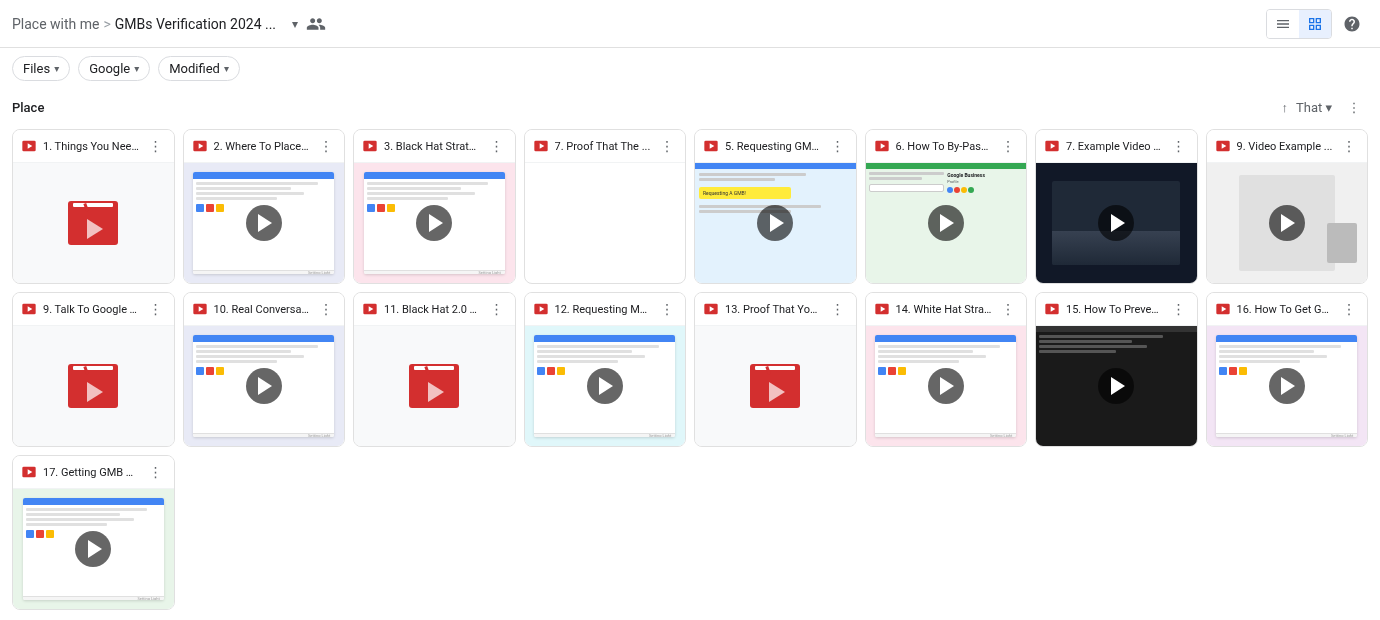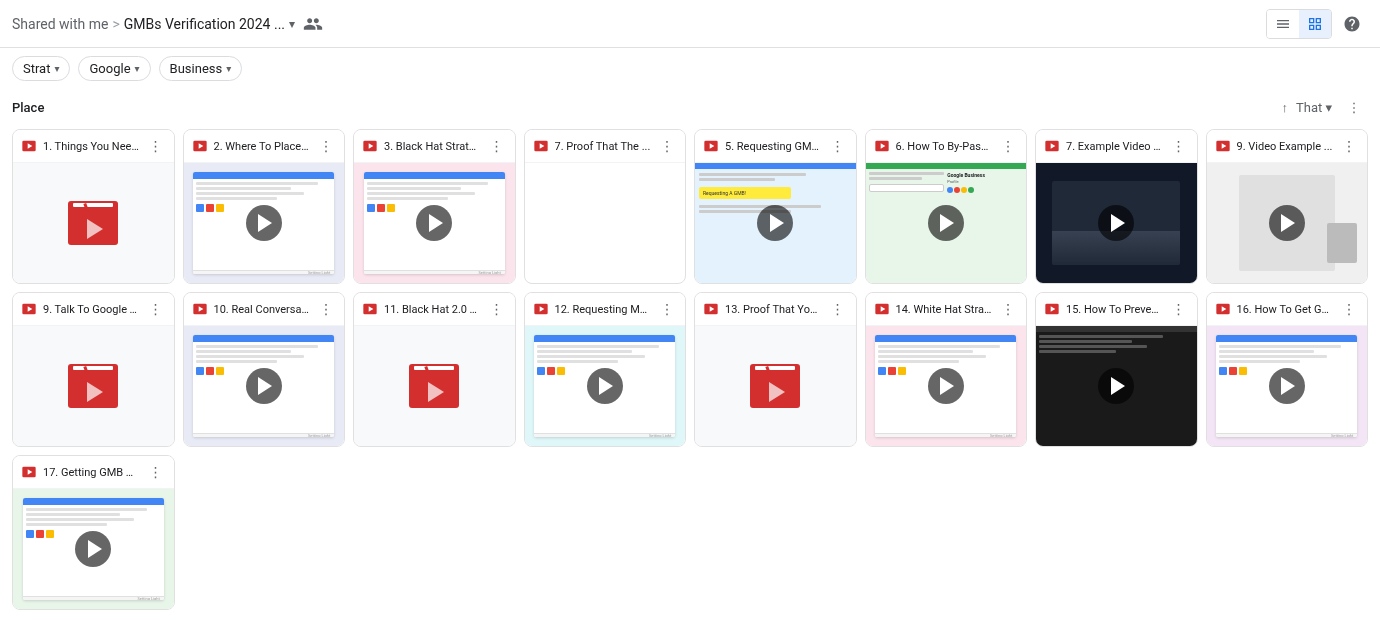--- a/index.html
+++ b/index.html
@@ -3,21 +3,21 @@
   <meta charset="utf-8">
   <style>
     * { box-sizing: border-box; margin: 0; padding: 0; }
     body { font-family: 'Google Sans', Roboto, Arial, sans-serif; background: #fff; color: #202124; font-size: 13px; overflow-x: hidden; }
 
     
     .header { display: flex; align-items: center; padding: 6px 12px; border-bottom: 1px solid #e0e0e0; gap: 6px; height: 48px; }
     .breadcrumb { display: flex; align-items: center; gap: 4px; flex: 1; }
     .breadcrumb-item { color: #5f6368; font-size: 14px; cursor: pointer; }
     .breadcrumb-sep { color: #9aa0a6; font-size: 14px; }
-    .breadcrumb-current { display: flex; align-items: center; gap: 4px; font-size: 14px; color: #202124; cursor: pointer; }
+    .breadcrumb-current { display: flex; align-items: center; gap: 16px; font-size: 14px; color: #202124; cursor: pointer; }
     .chevron-down { font-size: 12px; color: #5f6368; }
     .people-icon { width: 28px; height: 28px; display: flex; align-items: center; justify-content: center; cursor: pointer; border-radius: 50%; }
 
     
     .header-controls { display: flex; align-items: center; gap: 4px; }
     .view-toggle { display: flex; border: 1px solid #dadce0; border-radius: 4px; overflow: hidden; }
     .view-btn { width: 32px; height: 28px; display: flex; align-items: center; justify-content: center; cursor: pointer; background: #fff; border: none; }
     .view-btn.active { background: #e8f0fe; }
     .help-btn { width: 32px; height: 32px; display: flex; align-items: center; justify-content: center; cursor: pointer; border-radius: 50%; color: #5f6368; }
 
@@ -49,21 +49,21 @@
 
     
     .play-overlay { position: absolute; width: 36px; height: 36px; background: rgba(0,0,0,0.6); border-radius: 50%; display: flex; align-items: center; justify-content: center; }
     .play-overlay::after { content: ''; display: block; width: 0; height: 0; border-top: 9px solid transparent; border-bottom: 9px solid transparent; border-left: 14px solid #fff; margin-left: 3px; }
   </style>
 </head>
 <body>
 
 <div class="header">
   <div class="breadcrumb">
-    <span class="breadcrumb-item">Shared with me</span>
+    <span class="breadcrumb-item">Place with me</span>
     <span class="breadcrumb-sep">&gt;</span>
     <span class="breadcrumb-current">
       <span>GMBs Verification 2024 ...</span>
       <span class="chevron-down">▾</span>
     </span>
     <span class="people-icon" title="Manage people">
       <svg width="20" height="20" viewBox="0 0 24 24" fill="#5f6368">
         <path d="M16 11c1.66 0 2.99-1.34 2.99-3S17.66 5 16 5c-1.66 0-3 1.34-3 3s1.34 3 3 3zm-8 0c1.66 0 2.99-1.34 2.99-3S9.66 5 8 5C6.34 5 5 6.34 5 8s1.34 3 3 3zm0 2c-2.33 0-7 1.17-7 3.5V19h14v-2.5c0-2.33-4.67-3.5-7-3.5zm8 0c-.29 0-.62.02-.97.05 1.16.84 1.97 1.97 1.97 3.45V19h6v-2.5c0-2.33-4.67-3.5-7-3.5z"></path>
       </svg>
     </span>
@@ -84,29 +84,29 @@
     <div class="help-btn" title="Help">
       <svg width="18" height="18" viewBox="0 0 24 24" fill="#5f6368">
         <path d="M12 2C6.48 2 2 6.48 2 12s4.48 10 10 10 10-4.48 10-10S17.52 2 12 2zm1 17h-2v-2h2v2zm2.07-7.75l-.9.92C13.45 12.9 13 13.5 13 15h-2v-.5c0-1.1.45-2.1 1.17-2.83l1.24-1.26c.37-.36.59-.86.59-1.41 0-1.1-.9-2-2-2s-2 .9-2 2H8c0-2.21 1.79-4 4-4s4 1.79 4 4c0 .88-.36 1.68-.93 2.25z"></path>
       </svg>
     </div>
   </div>
 </div>
 
 <div class="filter-bar">
   <div class="filter-chip">
-    <span>Strat</span>
+    <span>Files</span>
     <span class="chip-arrow">▾</span>
   </div>
   <div class="filter-chip">
     <span>Google</span>
     <span class="chip-arrow">▾</span>
   </div>
   <div class="filter-chip">
-    <span>Business</span>
+    <span>Modified</span>
     <span class="chip-arrow">▾</span>
   </div>
 </div>
 
 <div class="section-header">
   <span class="section-title">Place</span>
   <div class="sort-controls">
     <span class="sort-btn">↑</span>
     <span class="sort-btn">That ▾</span>
     <span class="more-btn">⋮</span>

